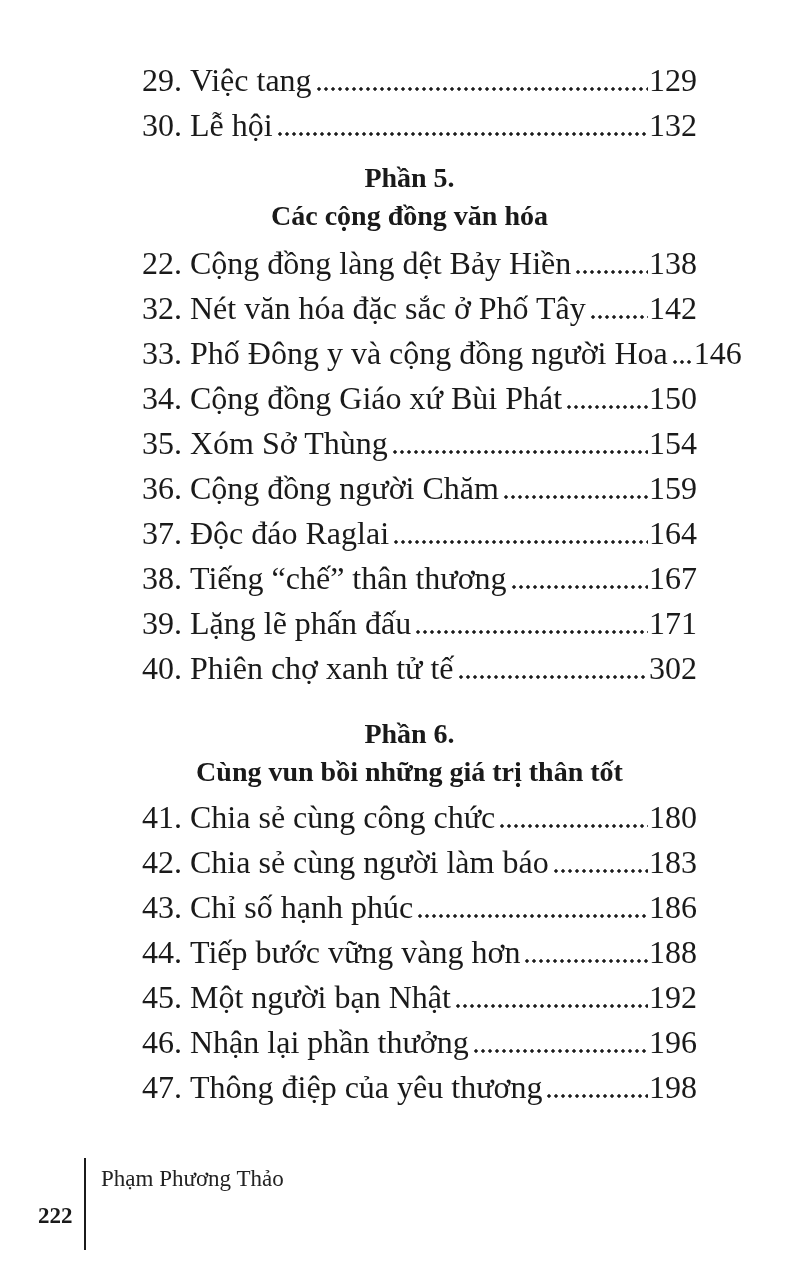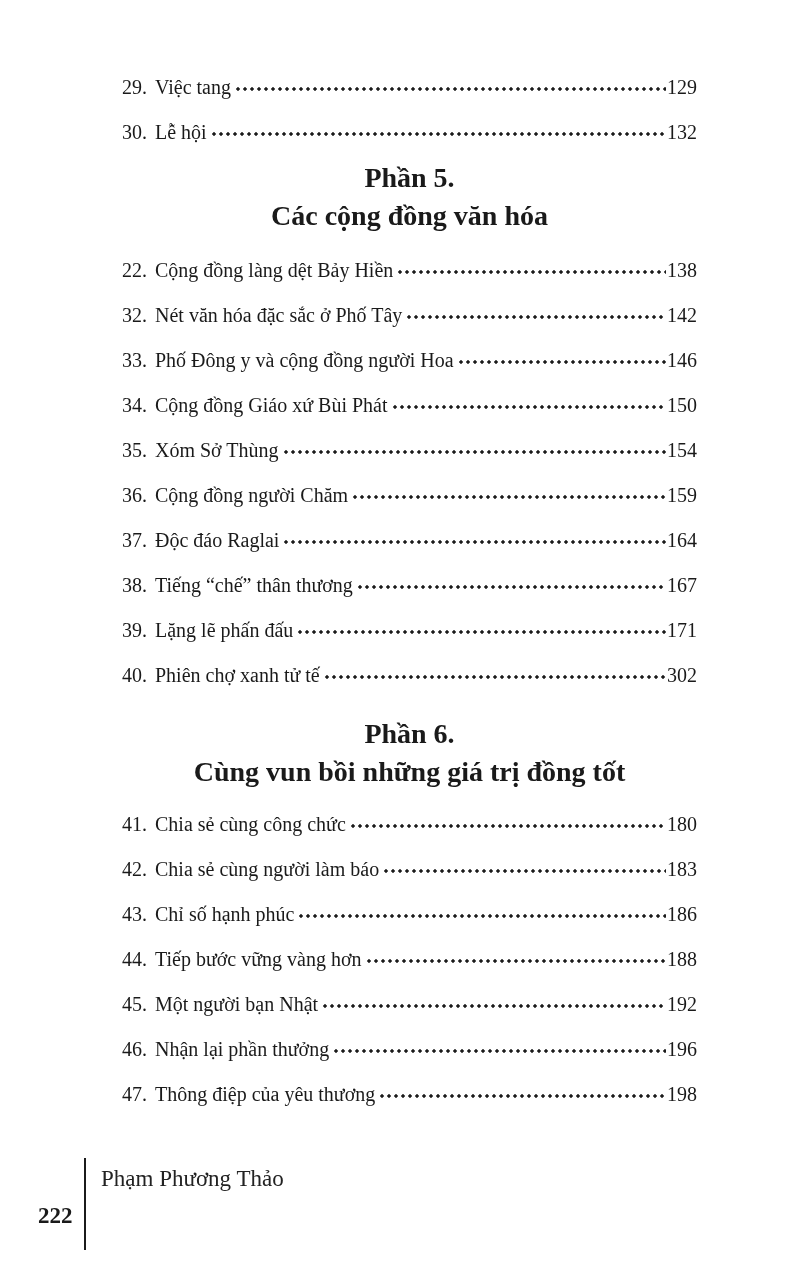--- a/index.html
+++ b/index.html
@@ -14,23 +14,24 @@
   }
 
   
   .toc {
     padding: 54px 103px 0 122px; 
   }
   .row {
     display: flex;
     align-items: flex-end;
     height: 45px;
-    font-size: 20px;
+    font-size: 32px;
     line-height: 1.15;
     white-space: nowrap;
+    margin-left: 20px;
   }
   .num { margin-right: 8px; }
   .leader {
     flex: 1 1 auto;
     height: 4px;
     margin: 0 0 8px 5px;
     background-image: radial-gradient(circle at 2px 2px, #1b1b1b 1.45px, rgba(0,0,0,0) 1.9px);
     background-size: 7px 4px;
     background-repeat: repeat-x;
     background-position: left bottom;
@@ -153,21 +154,21 @@
   </div>
   <div class="row">
     <span class="num">40.</span>
     <span class="ttl">Phiên chợ xanh tử tế</span>
     <span class="leader"></span>
     <span class="pg">302</span>
   </div>
 
   <div class="section second">
     <div class="s-label">Phần 6.</div>
-    <div class="s-title">Cùng vun bồi những giá trị đồng tốt</div>
+    <div class="s-title">Cùng vun bồi những giá trị thân tốt</div>
   </div>
 
   <div class="row">
     <span class="num">41.</span>
     <span class="ttl">Chia sẻ cùng công chức</span>
     <span class="leader"></span>
     <span class="pg">180</span>
   </div>
   <div class="row">
     <span class="num">42.</span>

